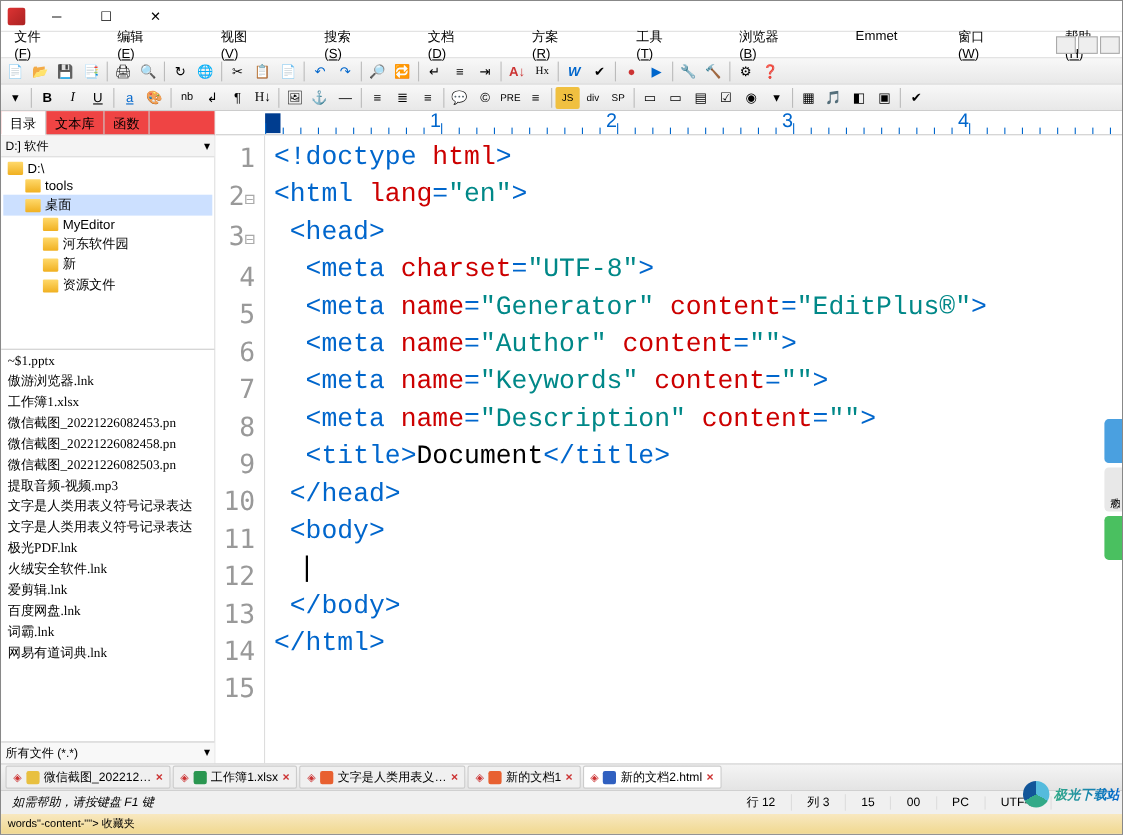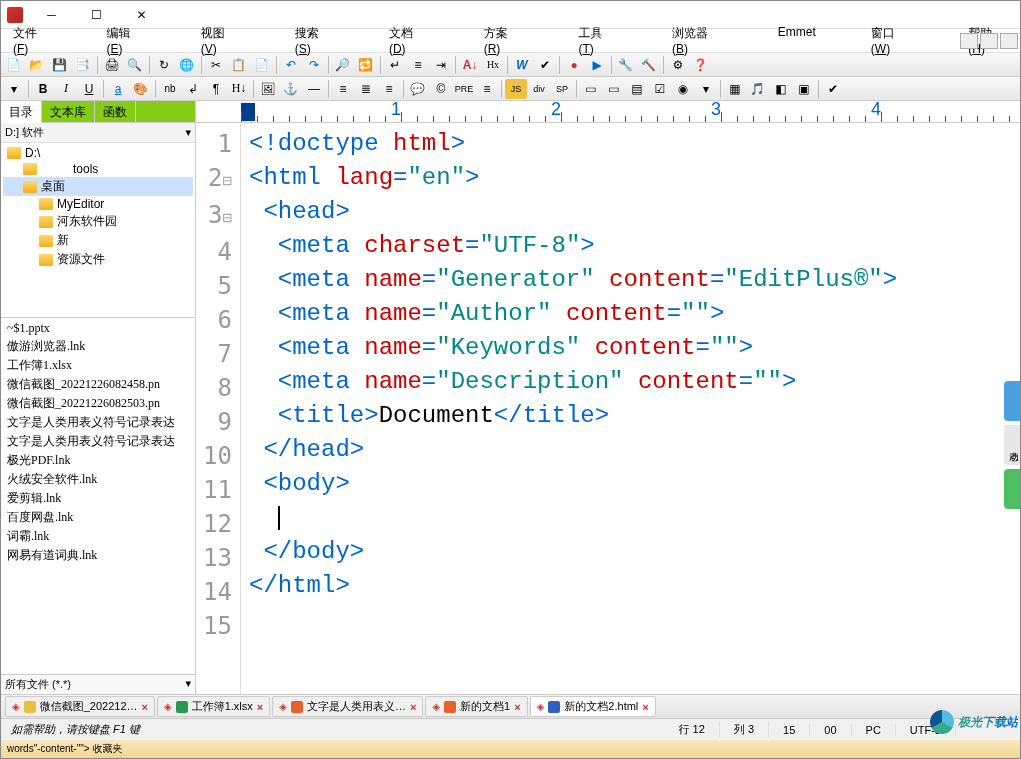--- a/index.html
+++ b/index.html
@@ -13,21 +13,21 @@
 .menubar { height: 24px; background: #fff; display: flex; align-items: center; padding: 0 4px; border-bottom: 1px solid #ddd; position: relative; }
 .menu-item { padding: 3px 8px; cursor: pointer; font-size: 12px; }
 .menu-right { position: absolute; right: 2px; display: flex; gap: 2px; }
 .menu-rb { width: 18px; height: 16px; border: 1px solid #aaa; background: #eee; }
 .toolbar { height: 24px; background: linear-gradient(#f8f8f8,#e8e8e8); display: flex; align-items: center; padding: 0 2px; border-bottom: 1px solid #ccc; gap: 1px; }
 .tb-btn { width: 22px; height: 20px; display: flex; align-items: center; justify-content: center; cursor: pointer; font-size: 12px; border-radius: 2px; }
 .tb-sep { width: 1px; height: 18px; background: #bbb; margin: 0 2px; }
 .toolbar2 { height: 24px; background: linear-gradient(#f8f8f8,#e8e8e8); display: flex; align-items: center; padding: 0 2px; border-bottom: 1px solid #ccc; gap: 1px; }
 .main-area { flex: 1; display: flex; overflow: hidden; }
 .sidebar { width: 195px; background: #fff; border-right: 1px solid #ccc; display: flex; flex-direction: column; }
-.sidebar-tabs { height: 22px; display: flex; border-bottom: 1px solid #ccc; background: #84cc16; }
+.sidebar-tabs { height: 22px; display: flex; border-bottom: 1px solid #ccc; background: #ef4444; }
 .sb-tab { padding: 3px 8px; font-size: 12px; border-right: 1px solid #ccc; cursor: pointer; }
 .sb-tab.active { background: #fff; border-bottom: 1px solid #fff; margin-bottom: -1px; }
 .drive-bar { height: 20px; background: #f4f4f4; border-bottom: 1px solid #ddd; display: flex; align-items: center; padding: 0 4px; font-size: 11px; }
 .tree { flex: 0 0 175px; overflow: auto; padding: 2px; border-bottom: 1px solid #ccc; }
 .tree-item { display: flex; align-items: center; padding: 1px 2px; font-size: 12px; cursor: pointer; }
 .tree-item.selected { background: #cce0ff; }
 .folder-icon { width: 14px; height: 12px; background: linear-gradient(#ffd96b,#f0b020); margin-right: 4px; border-radius: 1px; }
 .file-list { flex: 1; overflow: auto; padding: 2px; font-family: Liberation Serif, serif; }
 .file-item { padding: 1px 4px; font-size: 12px; cursor: pointer; white-space: nowrap; overflow: hidden; }
 .filter-bar { height: 20px; border-top: 1px solid #ccc; padding: 2px 4px; font-size: 11px; background: #f8f8f8; }
@@ -197,21 +197,21 @@
       </div>
       <div class="drive-bar">
         <span>D:] 软件</span>
           <span style="margin-left:auto">▾</span>
       </div>
       <div class="tree" id="tree">
           <div class="tree-item" style="padding-left: 4px;">
             <span class="folder-icon"></span>
             <span>D:\</span>
           </div>
-          <div class="tree-item" style="padding-left: 20px; gap: 32px;">
+          <div class="tree-item" style="padding-left: 20px;">
             <span class="folder-icon"></span>
             <span>tools</span>
           </div>
           <div class="tree-item selected" style="padding-left: 20px;">
             <span class="folder-icon"></span>
             <span>桌面</span>
           </div>
           <div class="tree-item" style="padding-left: 36px;">
             <span class="folder-icon"></span>
             <span>MyEditor</span>
@@ -226,22 +226,24 @@
           </div>
           <div class="tree-item" style="padding-left: 36px;">
             <span class="folder-icon"></span>
             <span>资源文件</span>
           </div>
         </div>
       <div class="file-list" id="flist">
           <div class="file-item">~$1.pptx</div>
           <div class="file-item">傲游浏览器.lnk</div>
           <div class="file-item">工作簿1.xlsx</div>
+          <div class="file-item">微信截图_20221226082453.pn</div>
           <div class="file-item">微信截图_20221226082458.pn</div>
           <div class="file-item">微信截图_20221226082503.pn</div>
+          <div class="file-item">提取音频-视频.mp3</div>
           <div class="file-item">文字是人类用表义符号记录表达</div>
           <div class="file-item">文字是人类用表义符号记录表达</div>
           <div class="file-item">极光PDF.lnk</div>
           <div class="file-item">火绒安全软件.lnk</div>
           <div class="file-item">爱剪辑.lnk</div>
           <div class="file-item">百度网盘.lnk</div>
           <div class="file-item">词霸.lnk</div>
           <div class="file-item">网易有道词典.lnk</div>
         </div>
       <div class="filter-bar">

